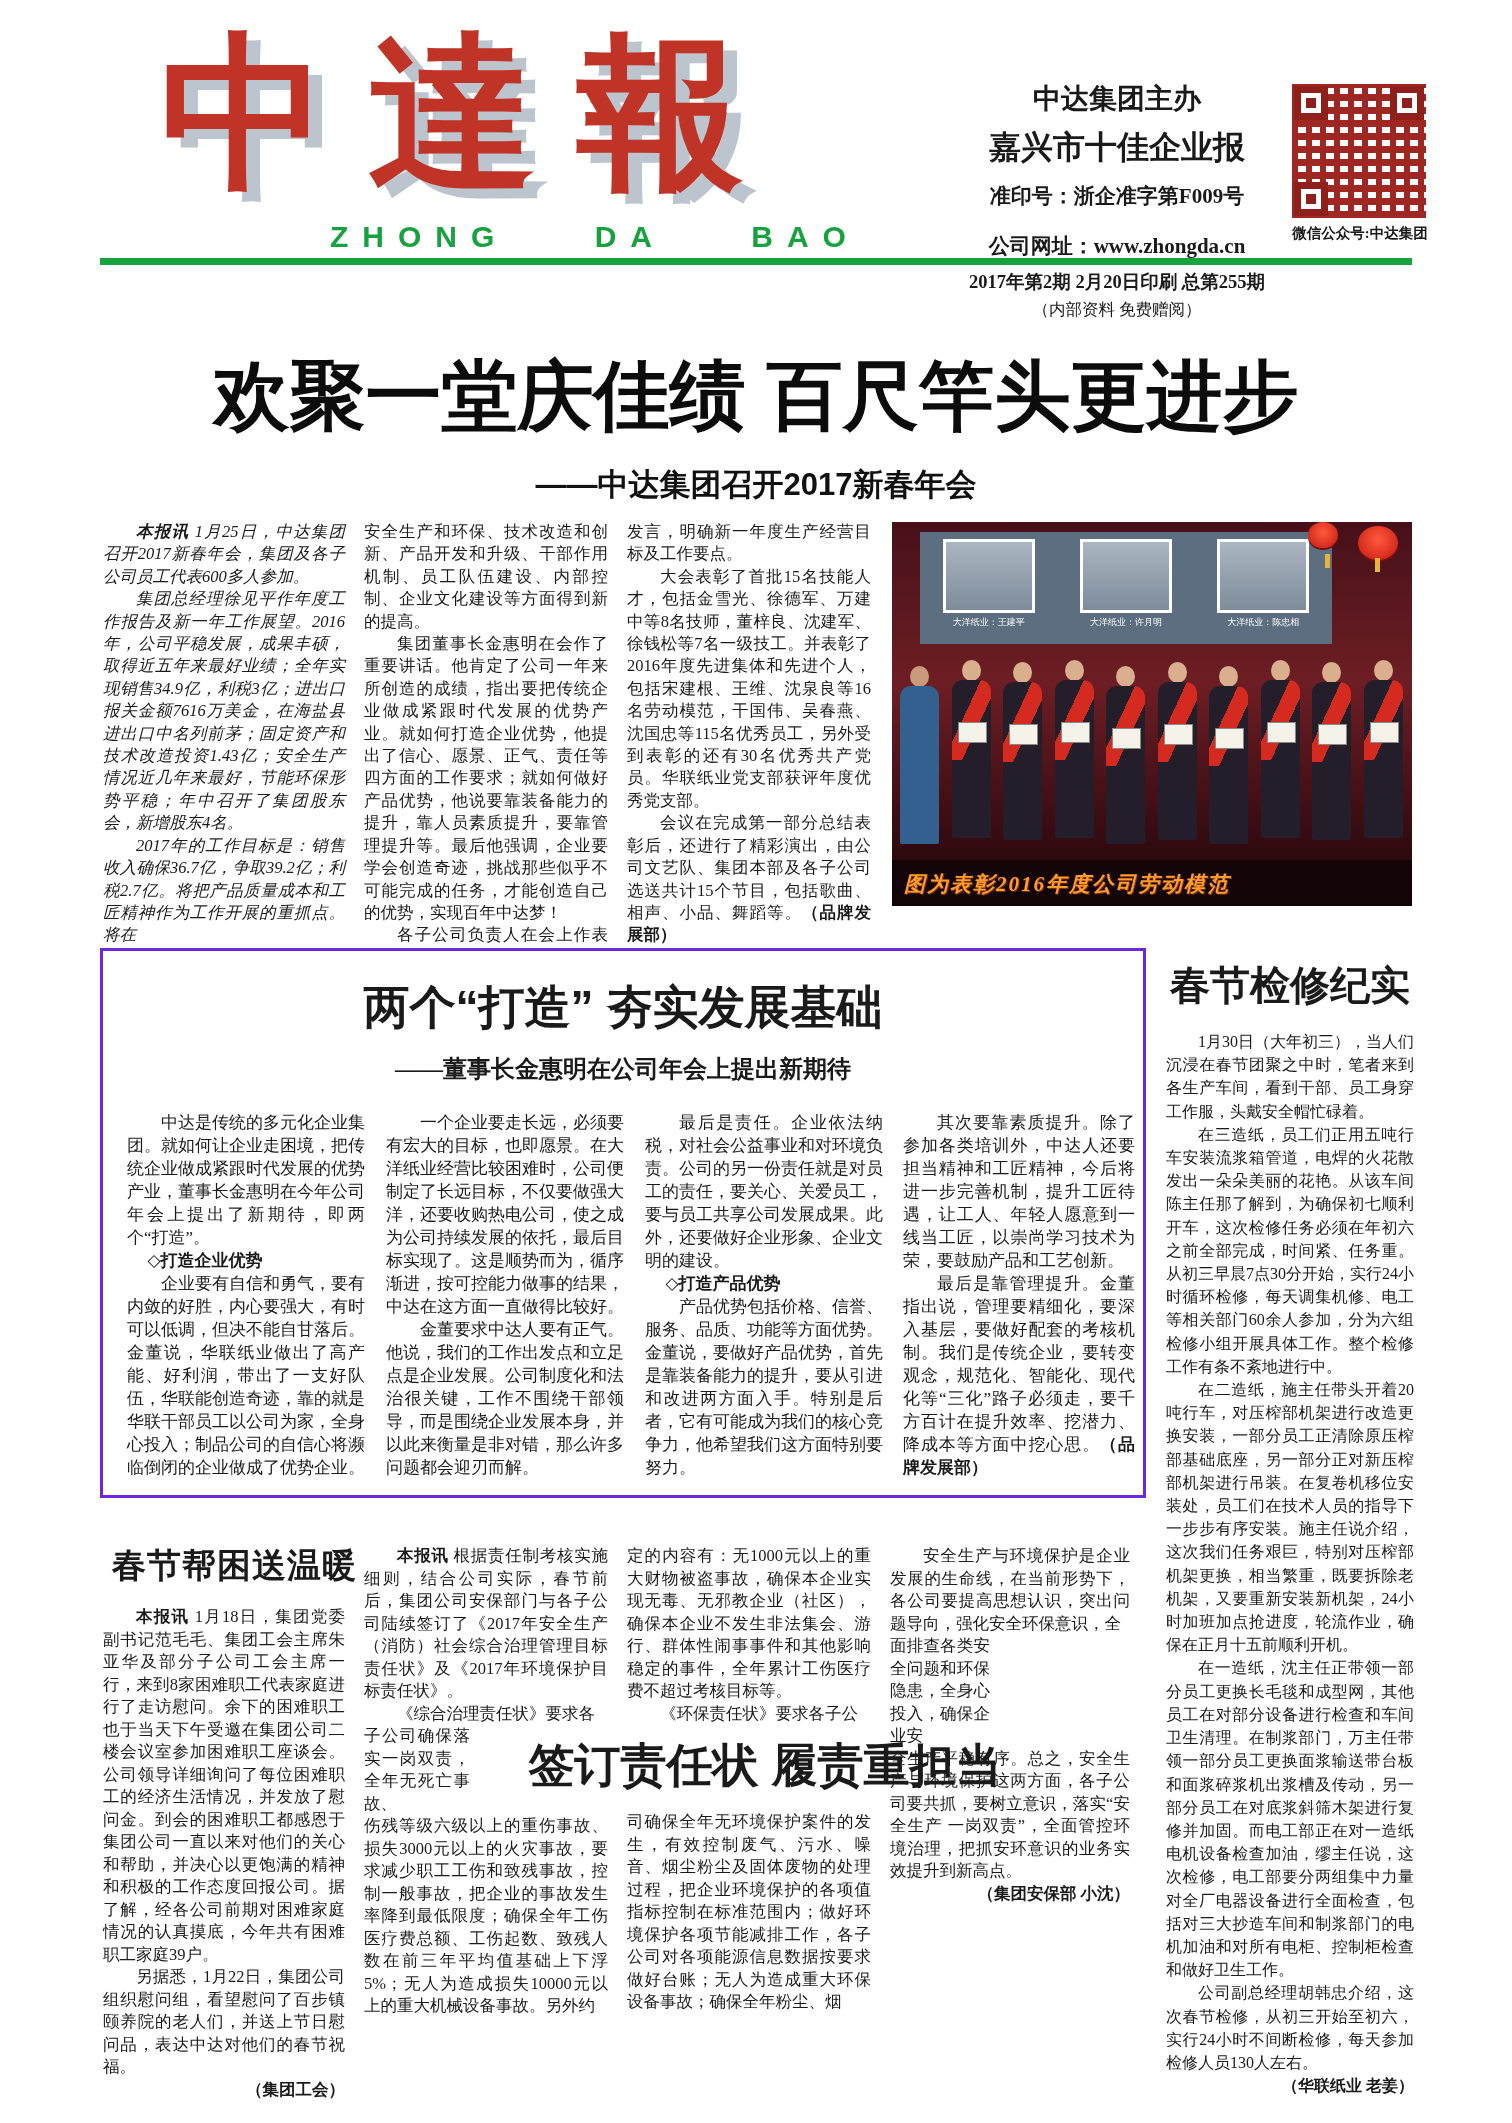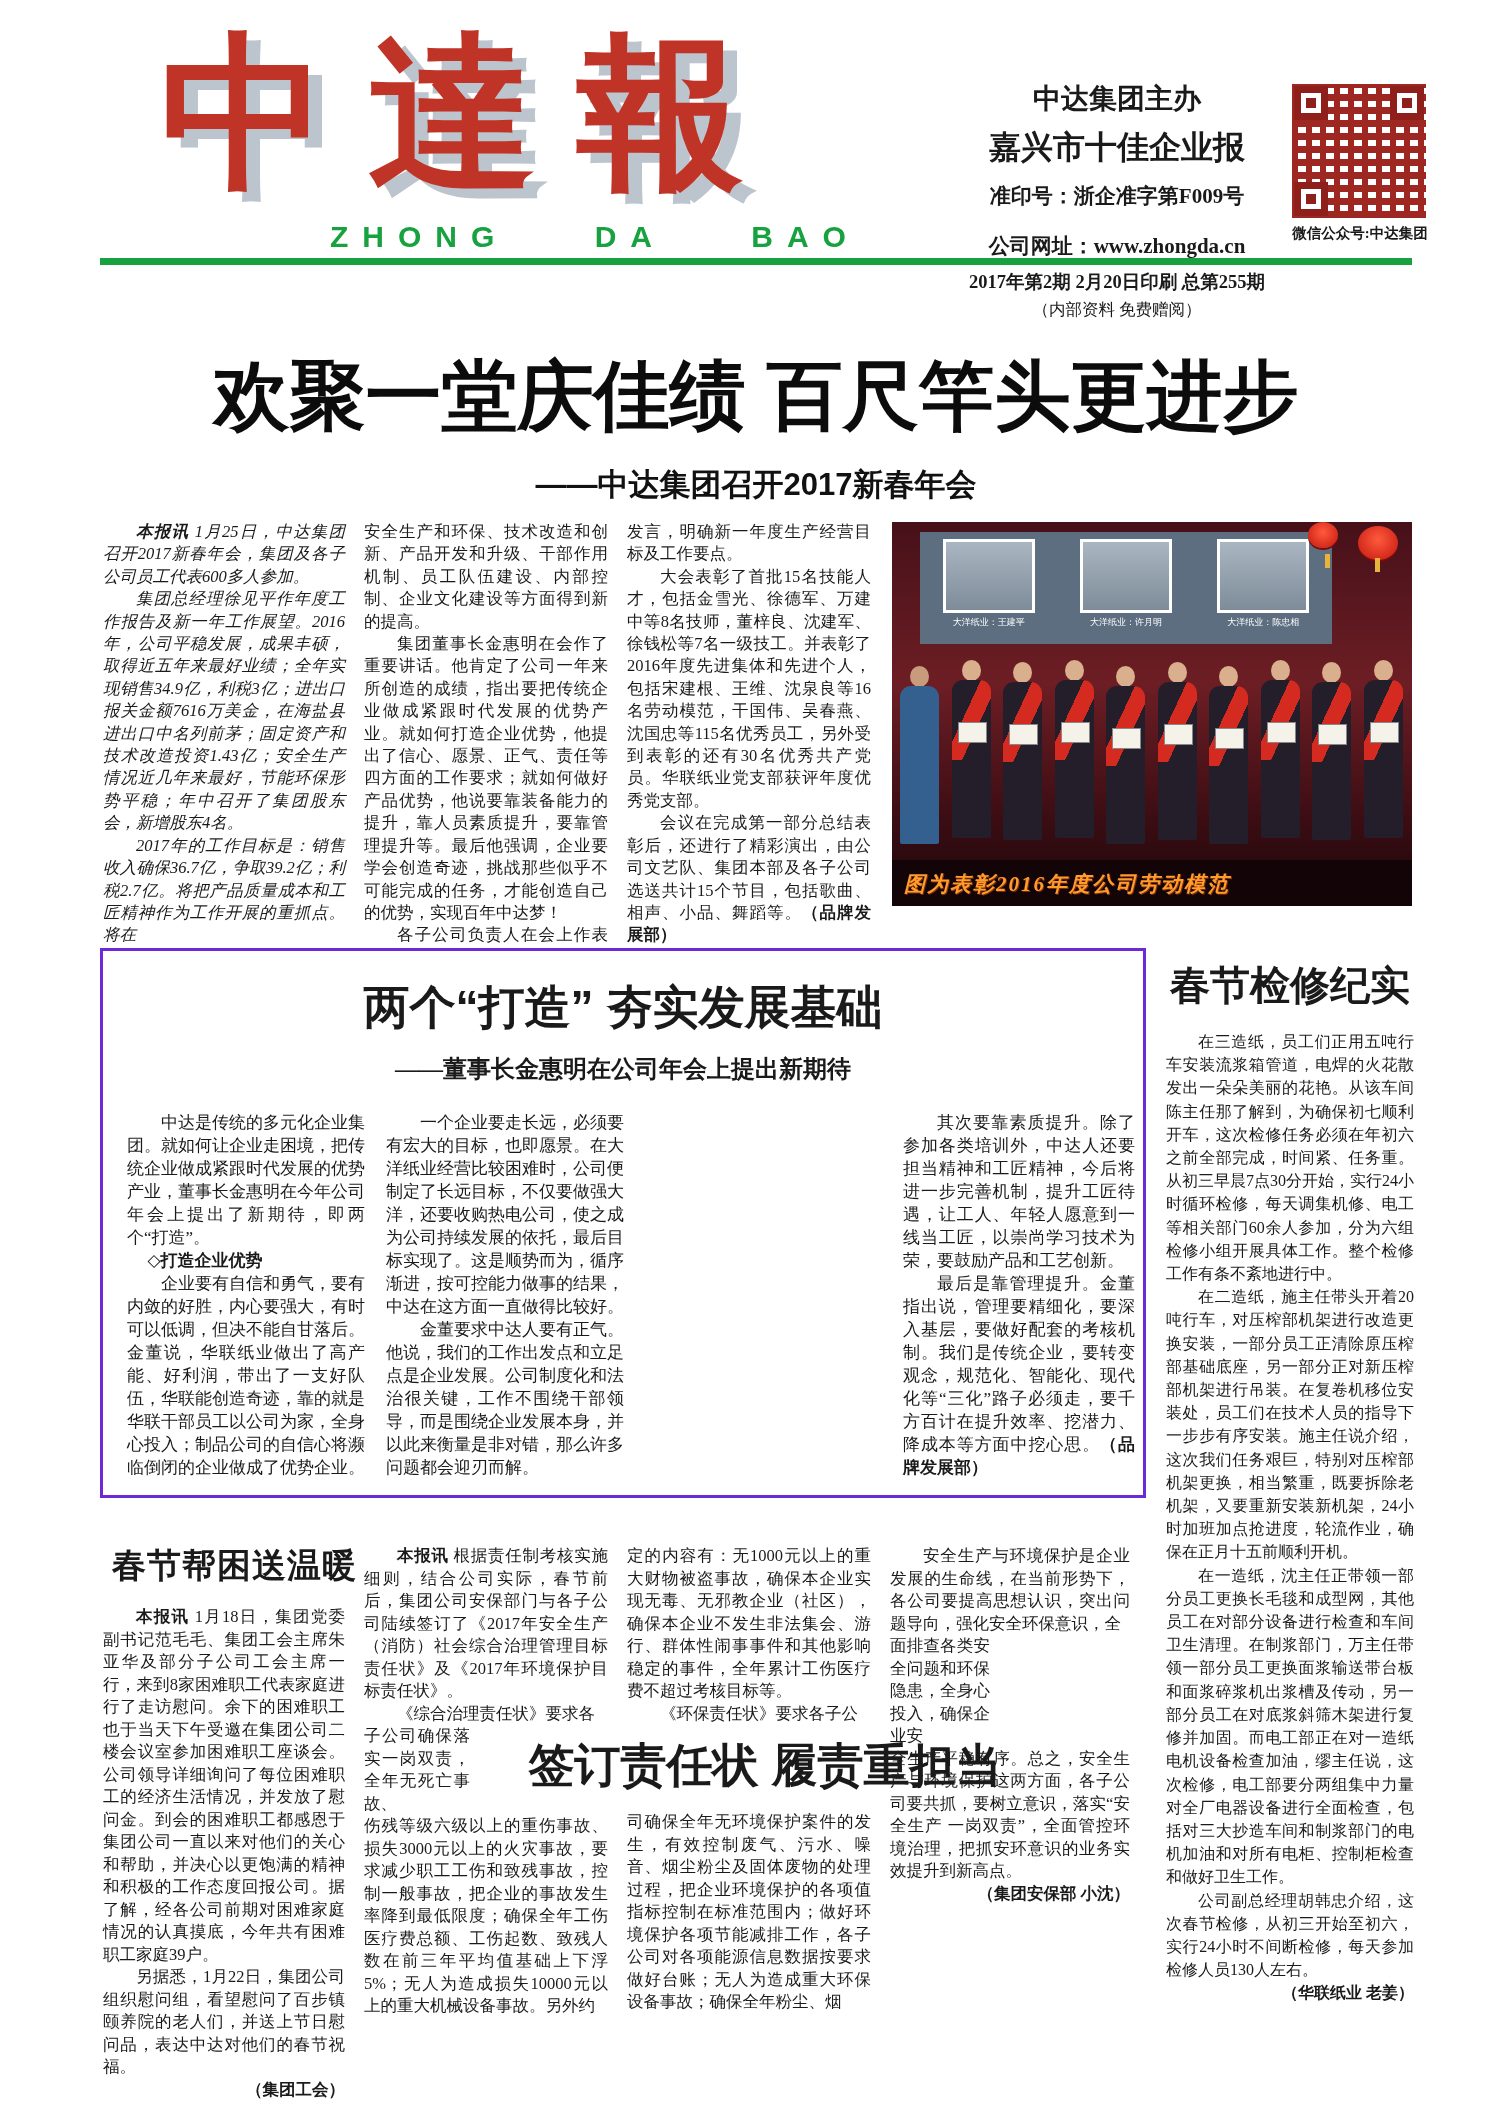--- a/index.html
+++ b/index.html
@@ -245,28 +245,34 @@
     <div class="box-sub">——董事长金惠明在公司年会上提出新期待</div>
     <div class="bcol b1">
       <p class="ind">中达是传统的多元化企业集团。就如何让企业走困境，把传统企业做成紧跟时代发展的优势产业，董事长金惠明在今年公司年会上提出了新期待，即两个“打造”。</p>
       <p class="diasub">◇打造企业优势</p>
       <p class="ind">企业要有自信和勇气，要有内敛的好胜，内心要强大，有时可以低调，但决不能自甘落后。金董说，华联纸业做出了高产能、好利润，带出了一支好队伍，华联能创造奇迹，靠的就是华联干部员工以公司为家，全身心投入；制品公司的自信心将濒临倒闭的企业做成了优势企业。</p>
     </div>
     <div class="bcol b2">
       <p class="ind">一个企业要走长远，必须要有宏大的目标，也即愿景。在大洋纸业经营比较困难时，公司便制定了长远目标，不仅要做强大洋，还要收购热电公司，使之成为公司持续发展的依托，最后目标实现了。这是顺势而为，循序渐进，按可控能力做事的结果，中达在这方面一直做得比较好。</p>
       <p class="ind">金董要求中达人要有正气。他说，我们的工作出发点和立足点是企业发展。公司制度化和法治很关键，工作不围绕干部领导，而是围绕企业发展本身，并以此来衡量是非对错，那么许多问题都会迎刃而解。</p>
     </div>
+    <div class="bcol b3">
+      <p class="ind">最后是责任。企业依法纳税，对社会公益事业和对环境负责。公司的另一份责任就是对员工的责任，要关心、关爱员工，要与员工共享公司发展成果。此外，还要做好企业形象、企业文明的建设。</p>
+      <p class="diasub">◇打造产品优势</p>
+      <p class="ind">产品优势包括价格、信誉、服务、品质、功能等方面优势。金董说，要做好产品优势，首先是靠装备能力的提升，要从引进和改进两方面入手。特别是后者，它有可能成为我们的核心竞争力，他希望我们这方面特别要努力。</p>
+    </div>
     <div class="bcol b4">
       <p class="ind">其次要靠素质提升。除了参加各类培训外，中达人还要担当精神和工匠精神，今后将进一步完善机制，提升工匠待遇，让工人、年轻人愿意到一线当工匠，以崇尚学习技术为荣，要鼓励产品和工艺创新。</p>
       <p class="ind"><span>最后是靠管理提升。金董指出说，管理要精细化，要深入基层，要做好配套的考核机制。我们是传统企业，要转变观念，规范化、智能化、现代化等“三化”路子必须走，要千方百计在提升效率、挖潜力、降成本等方面中挖心思。</span><span class="byline">（品牌发展部）</span></p>
     </div>
   </div>
 
   <div class="abs oh-head">春节检修纪实</div>
   <div class="abs oh-body">
+    <p class="ind">1月30日（大年初三），当人们沉浸在春节团聚之中时，笔者来到各生产车间，看到干部、员工身穿工作服，头戴安全帽忙碌着。</p>
     <p class="ind">在三造纸，员工们正用五吨行车安装流浆箱管道，电焊的火花散发出一朵朵美丽的花艳。从该车间陈主任那了解到，为确保初七顺利开车，这次检修任务必须在年初六之前全部完成，时间紧、任务重。从初三早晨7点30分开始，实行24小时循环检修，每天调集机修、电工等相关部门60余人参加，分为六组检修小组开展具体工作。整个检修工作有条不紊地进行中。</p>
     <p class="ind">在二造纸，施主任带头开着20吨行车，对压榨部机架进行改造更换安装，一部分员工正清除原压榨部基础底座，另一部分正对新压榨部机架进行吊装。在复卷机移位安装处，员工们在技术人员的指导下一步步有序安装。施主任说介绍，这次我们任务艰巨，特别对压榨部机架更换，相当繁重，既要拆除老机架，又要重新安装新机架，24小时加班加点抢进度，轮流作业，确保在正月十五前顺利开机。</p>
     <p class="ind">在一造纸，沈主任正带领一部分员工更换长毛毯和成型网，其他员工在对部分设备进行检查和车间卫生清理。在制浆部门，万主任带领一部分员工更换面浆输送带台板和面浆碎浆机出浆槽及传动，另一部分员工在对底浆斜筛木架进行复修并加固。而电工部正在对一造纸电机设备检查加油，缪主任说，这次检修，电工部要分两组集中力量对全厂电器设备进行全面检查，包括对三大抄造车间和制浆部门的电机加油和对所有电柜、控制柜检查和做好卫生工作。</p>
     <p class="ind">公司副总经理胡韩忠介绍，这次春节检修，从初三开始至初六，实行24小时不间断检修，每天参加检修人员130人左右。</p>
     <p class="pull-up byline">（华联纸业 老姜）</p>
   </div>
 
   <div class="abs wa-head">春节帮困送温暖</div>
   <div class="abs wa-body">
     <p class="ind"><span class="lede">本报讯</span> <span>1月18日，集团党委副书记范毛毛、集团工会主席朱亚华及部分子公司工会主席一行，来到8家困难职工代表家庭进行了走访慰问。余下的困难职工也于当天下午受邀在集团公司二楼会议室参加困难职工座谈会。公司领导详细询问了每位困难职工的经济生活情况，并发放了慰问金。到会的困难职工都感恩于集团公司一直以来对他们的关心和帮助，并决心以更饱满的精神和积极的工作态度回报公司。据了解，经各公司前期对困难家庭情况的认真摸底，今年共有困难职工家庭39户。</span></p>

